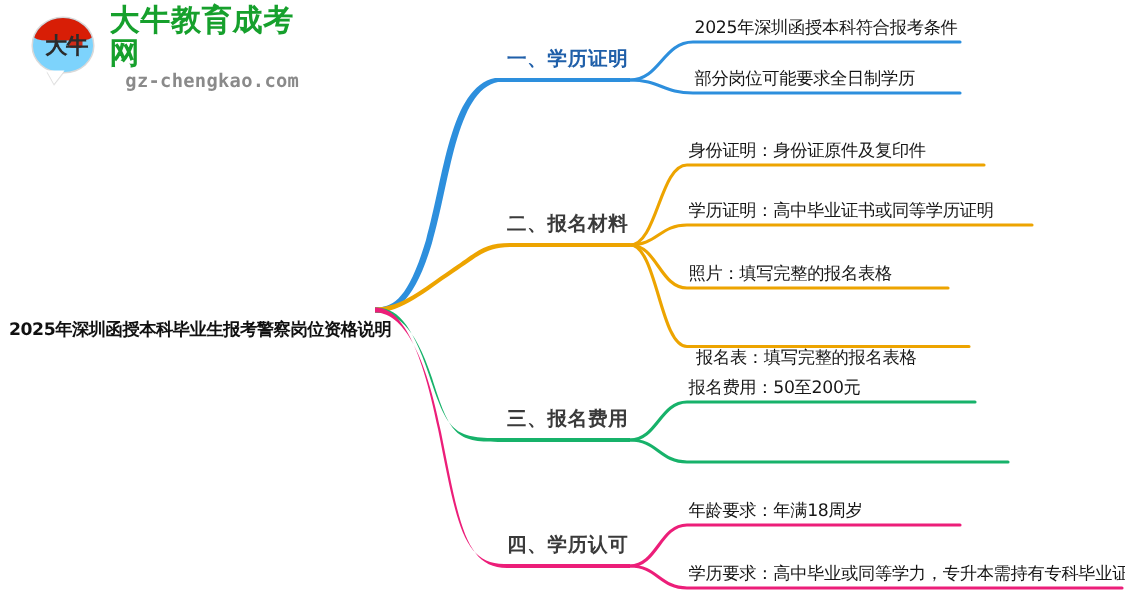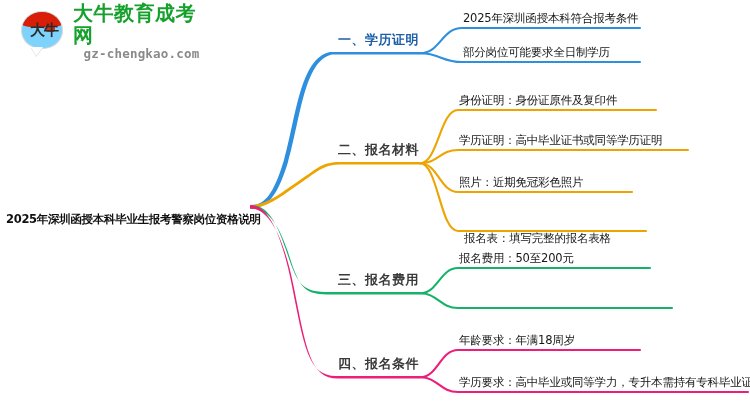--- a/index.html
+++ b/index.html
@@ -190,27 +190,27 @@
              L420,378.6 L338,378.6 C310,378.6 306,348 294,288 C282,228 266,208.4 250,208.4 Z" fill="#ec1e79"></path>
     <path d="M420,377.3 C438,377.3 440,350 458,350 L640,350" fill="none" stroke="#ec1e79" stroke-width="2.1" stroke-linecap="round"></path>
     <path d="M420,377.3 C438,377.3 440,392 458,392 L748,392" fill="none" stroke="#ec1e79" stroke-width="2.1" stroke-linecap="round"></path>
   </svg>
 
   <div class="node" id="root-node">2025年深圳函授本科毕业生报考警察岗位资格说明</div>
 
   <div class="node branch-label c-blue" style="left:338px; top:33px;">一、学历证明</div>
   <div class="node branch-label c-orange" style="left:338px; top:143px;">二、报名材料</div>
   <div class="node branch-label c-green" style="left:338px; top:273px;">三、报名费用</div>
-  <div class="node branch-label c-pink" style="left:338px; top:357px;">四、报名条件</div>
+  <div class="node branch-label c-pink" style="left:338px; top:357px;">四、学历认可</div>
 
   <div class="node leaf-label" style="left:463px; top:13px;">2025年深圳函授本科符合报考条件</div>
   <div class="node leaf-label" style="left:463px; top:47px;">部分岗位可能要求全日制学历</div>
 
   <div class="node leaf-label" style="left:459px; top:95px;">身份证明：身份证原件及复印件</div>
   <div class="node leaf-label" style="left:459px; top:135px;">学历证明：高中毕业证书或同等学历证明</div>
-  <div class="node leaf-label" style="left:459px; top:177px;">照片：近期免冠彩色照片</div>
+  <div class="node leaf-label" style="left:459px; top:177px;">照片：填写完整的报名表格</div>
   <div class="node leaf-label" style="left:464px; top:216px;margin-top:17px;">报名表：填写完整的报名表格</div>
 
   <div class="node leaf-label" style="left:459px; top:253px;">报名费用：50至200元</div>
 
   <div class="node leaf-label" style="left:459px; top:335px;">年龄要求：年满18周岁</div>
   <div class="node leaf-label" style="left:459px; top:377px;">学历要求：高中毕业或同等学力，专升本需持有专科毕业证</div>
 </div>
 
 </body></html>

